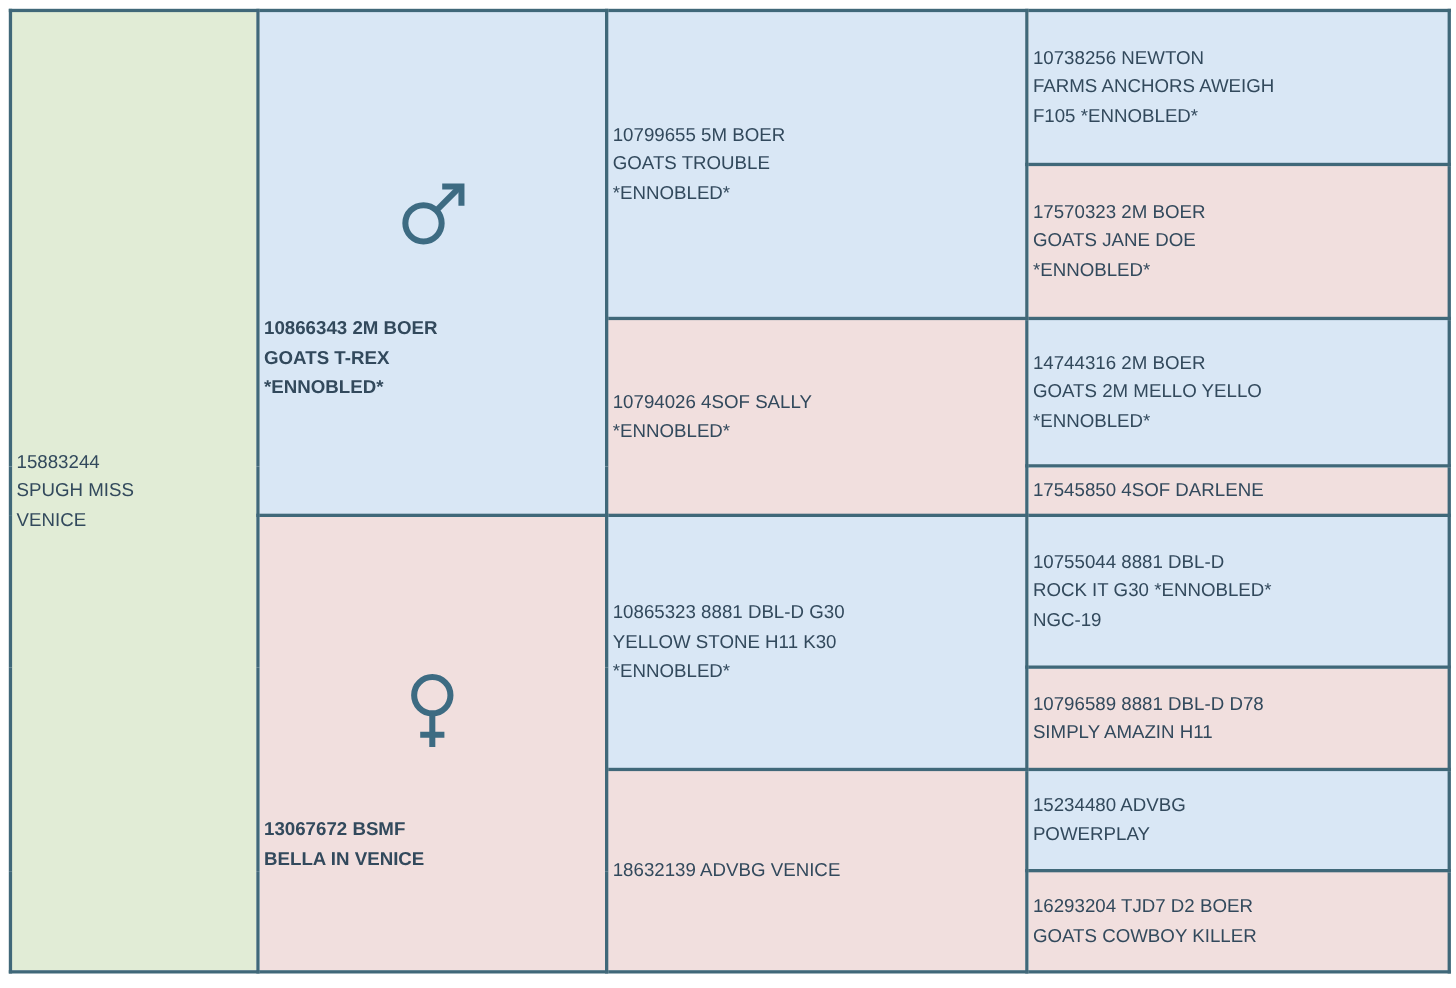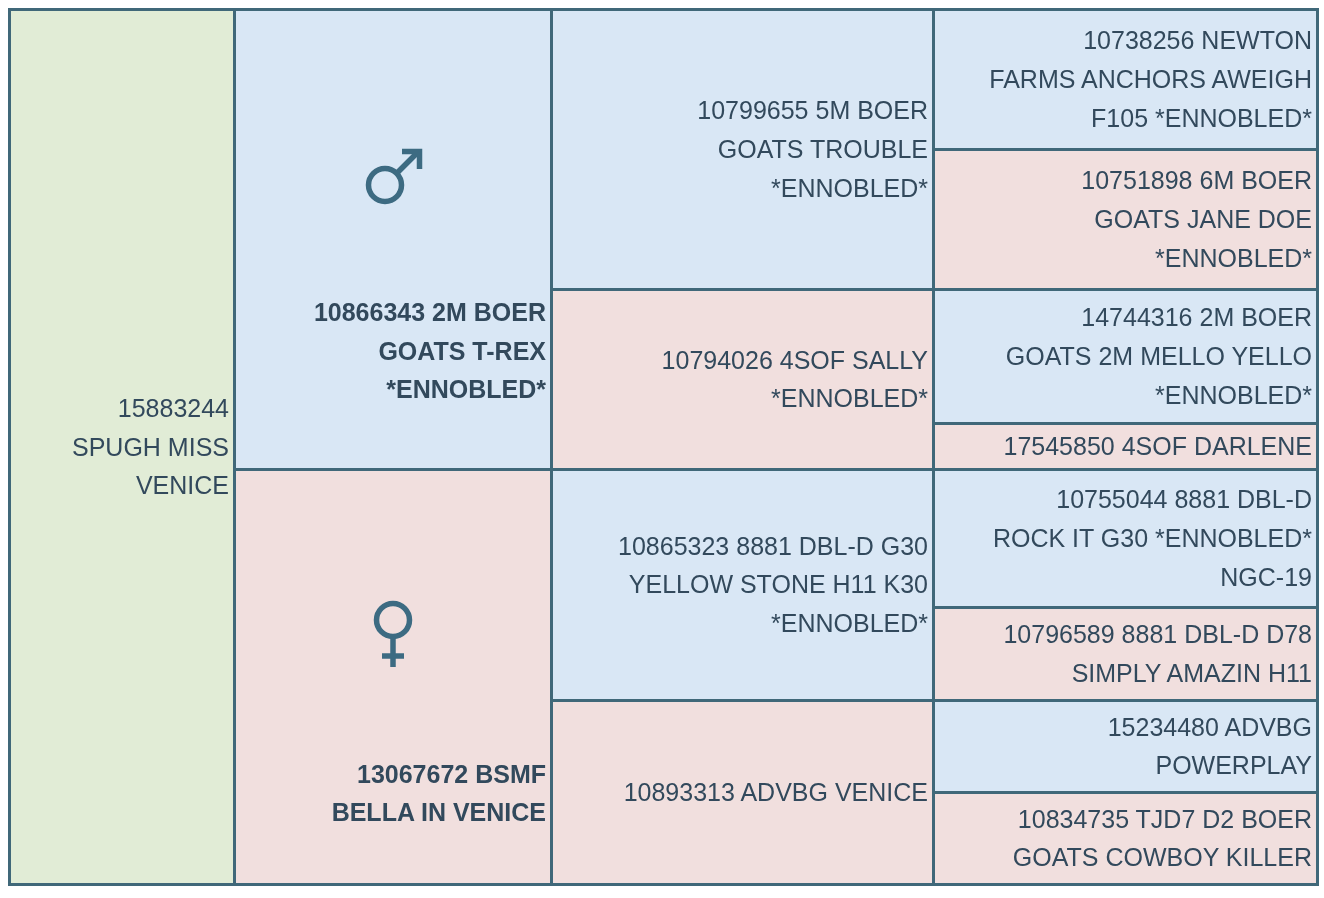--- a/index.html
+++ b/index.html
@@ -19,24 +19,24 @@
     padding:8px;
   }
   table.pedigree{
     border-collapse:collapse;
     table-layout:fixed;
     width:1308px;
     height:874px;
   }
   table.pedigree td{
     border:3px solid var(--border);
-    text-align:right;
+    text-align:left;
     vertical-align:middle;
     padding:2px 4px;
-    font-size:25px;
+    font-size:17px;
     line-height:1.55;
     white-space:pre-line;
     overflow:hidden;
   }
   td.subject{background:var(--subject-bg);}
   td.male{background:var(--male-bg);}
   td.female{background:var(--female-bg);}
   td.parent-cell{font-weight:700;}
   .gender-icon{display:block;margin:0 auto 6px auto;}
   .gender-icon svg{display:block;margin:0 auto;}
@@ -77,21 +77,21 @@
 *ENNOBLED*</span>
       </td>
       <td class="male" rowspan="2">10799655 5M BOER
 GOATS TROUBLE
 *ENNOBLED*</td>
       <td class="male">10738256 NEWTON
 FARMS ANCHORS AWEIGH
 F105 *ENNOBLED*</td>
     </tr>
     <tr class="r2">
-      <td class="female">10751898 6M BOER
+      <td class="female">17570323 2M BOER
 GOATS JANE DOE
 *ENNOBLED*</td>
     </tr>
     <tr class="r3">
       <td class="female" rowspan="2">10794026 4SOF SALLY
 *ENNOBLED*</td>
       <td class="male">14744316 2M BOER
 GOATS 2M MELLO YELLO
 *ENNOBLED*</td>
     </tr>
@@ -115,22 +115,22 @@
 *ENNOBLED*</td>
       <td class="male">10755044 8881 DBL-D
 ROCK IT G30 *ENNOBLED*
 NGC-19</td>
     </tr>
     <tr class="r6">
       <td class="female">10796589 8881 DBL-D D78
 SIMPLY AMAZIN H11</td>
     </tr>
     <tr class="r7">
-      <td class="female" rowspan="2">10893313 ADVBG VENICE</td>
+      <td class="female" rowspan="2">18632139 ADVBG VENICE</td>
       <td class="male">15234480 ADVBG
 POWERPLAY</td>
     </tr>
     <tr class="r8">
-      <td class="female">10834735 TJD7 D2 BOER
+      <td class="female">16293204 TJD7 D2 BOER
 GOATS COWBOY KILLER</td>
     </tr>
   </tbody>
 </table>
 
 </body></html>

